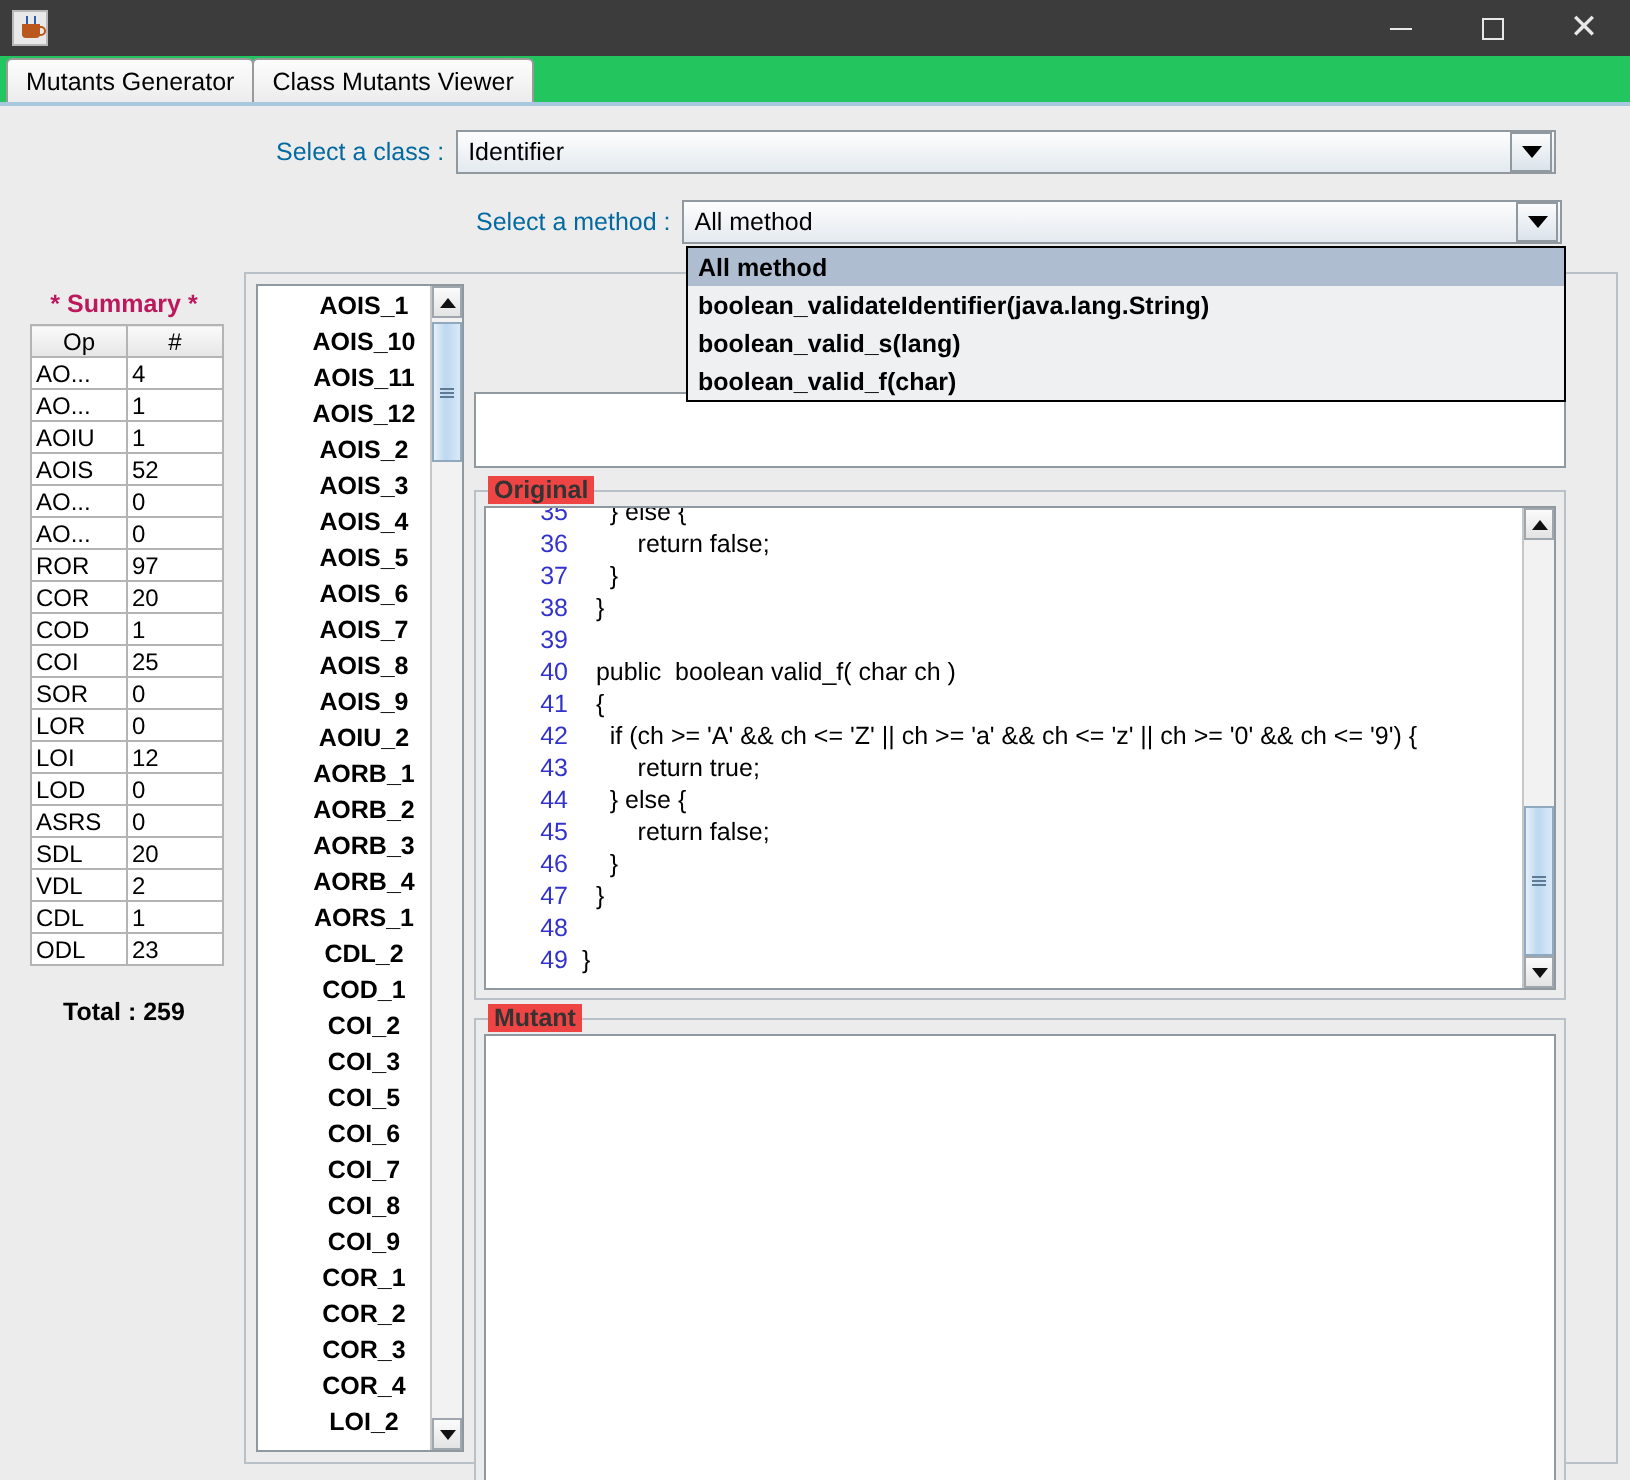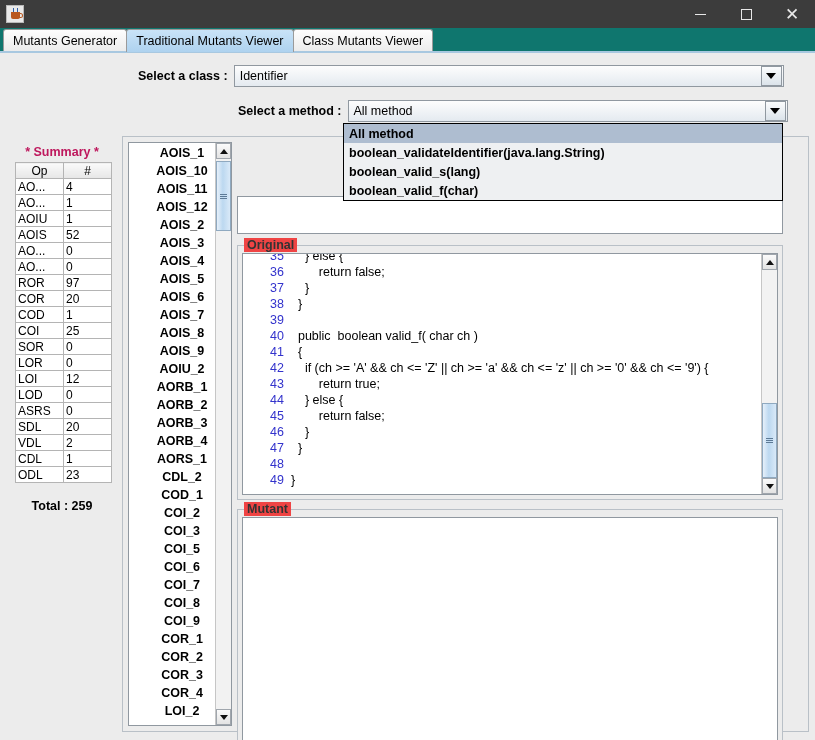--- a/index.html
+++ b/index.html
@@ -66,21 +66,21 @@
     font-family: "DejaVu Sans", sans-serif;
   }
   .win-btn .min-bar { width: 11px; height: 1px; background: #e8e8e8; }
   .win-btn .max-box { width: 11px; height: 11px; border: 1.4px solid #e8e8e8; }
   .win-btn .close-x { font-size: 17px; line-height: 17px; font-weight: 300; }
 
   
   .tabstrip {
     position: absolute; top: 28px; left: 0;
     width: 815px; height: 24px;
-    background: #0f766e;
+    background: #22c55e;
     display: flex; align-items: flex-end;
   }
   .tab {
     height: 23px;
     padding: 0 9px;
     display: flex; align-items: center;
     font-size: 12.5px;
     color: #000;
     border: 1px solid #9a9a9a;
     border-bottom: none;
@@ -102,21 +102,21 @@
   
   .content {
     position: absolute; top: 53px; left: 0;
     width: 815px; height: 687px;
     background: #ececec;
   }
 
   
   .combo-row { position: absolute; display: flex; align-items: center; }
   .combo-label {
-    font-size: 12.5px; color: #000000; font-weight: bold;
+    font-size: 12.5px; color: #0369a1; font-weight: normal;
     margin-right: 6px; white-space: nowrap;
   }
   .combo {
     height: 22px;
     border: 1px solid #9098a0;
     background: linear-gradient(to bottom,#fdfdfd 0%, #e4eaf0 100%);
     display: flex; align-items: center;
     position: relative;
   }
   .combo .txt {
@@ -362,23 +362,20 @@
       <div class="win-btn">
           <span class="close-x">✕</span>
         </div>
     </div>
   </div>
 
   <div class="tabstrip">
     <div style="width:3px"></div>
     <div class="tab">
       <span>Mutants Generator</span>
-    </div>
-    <div class="tab selected">
-      <span>Traditional Mutants Viewer</span>
     </div>
     <div class="tab">
       <span>Class Mutants Viewer</span>
     </div>
   </div>
   <div class="tab-underline"></div>
 
   <div class="content">
 
     <div class="combo-row" style="left:138px; top:12px;">

